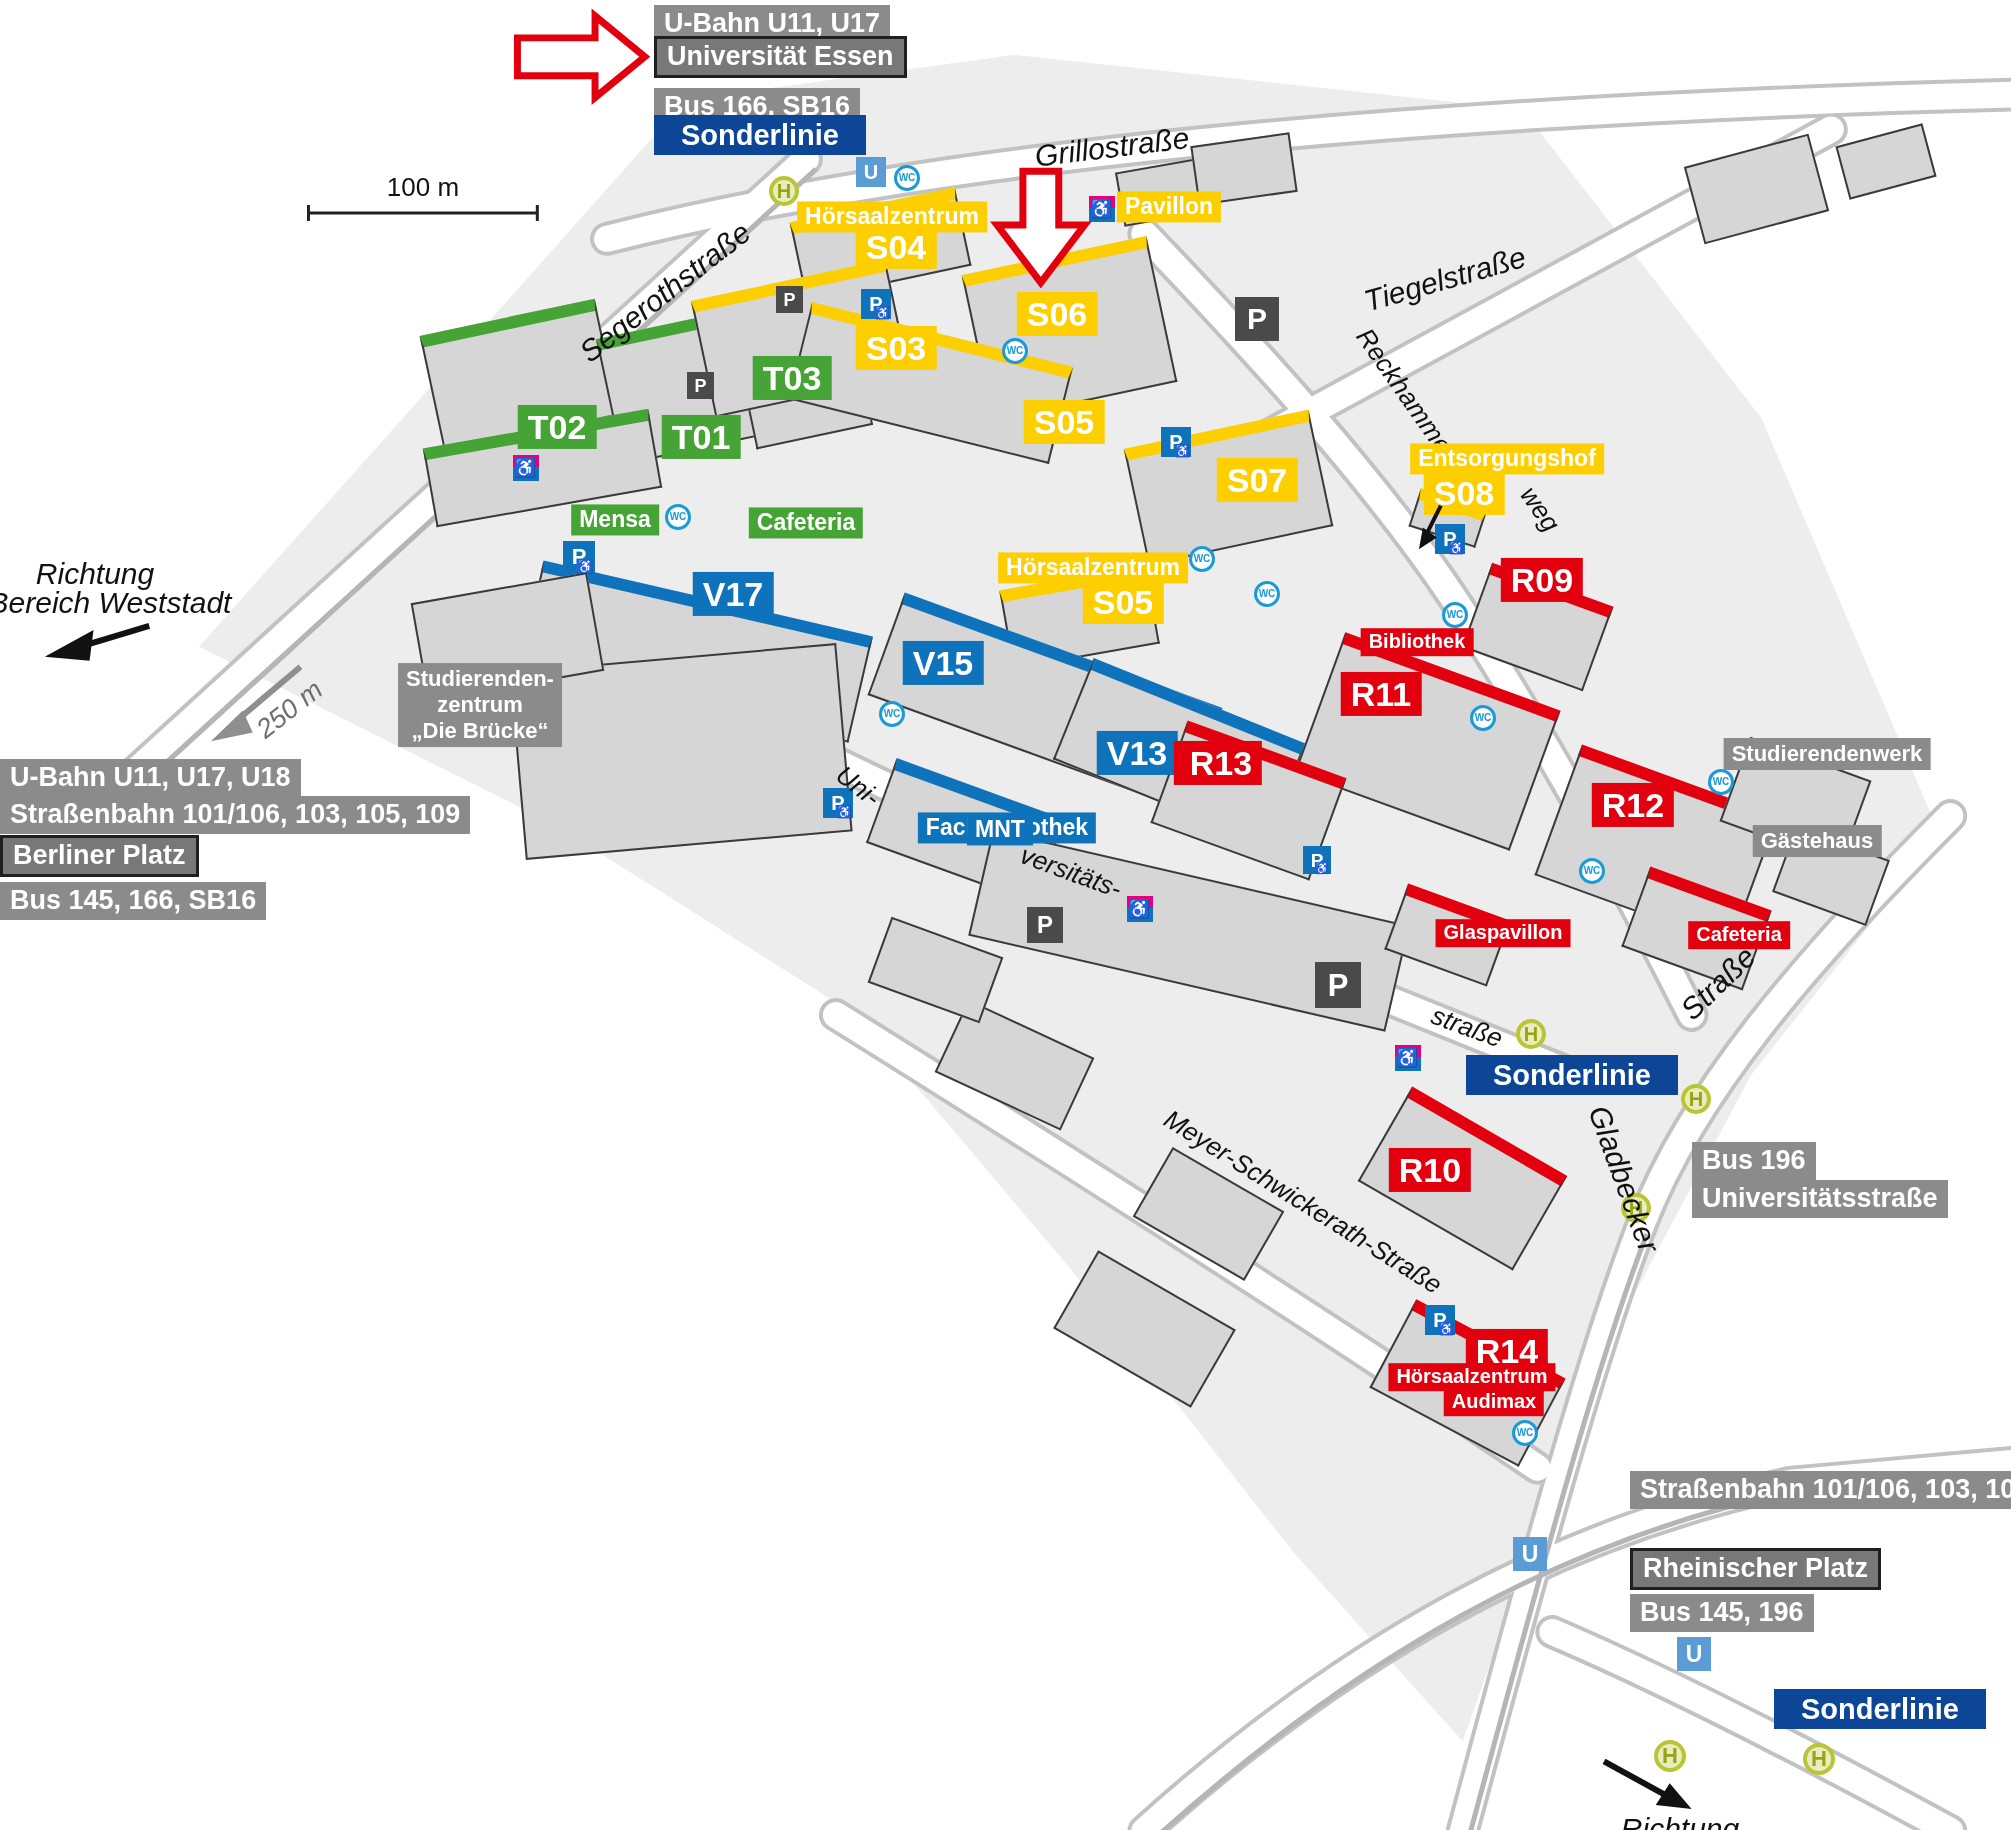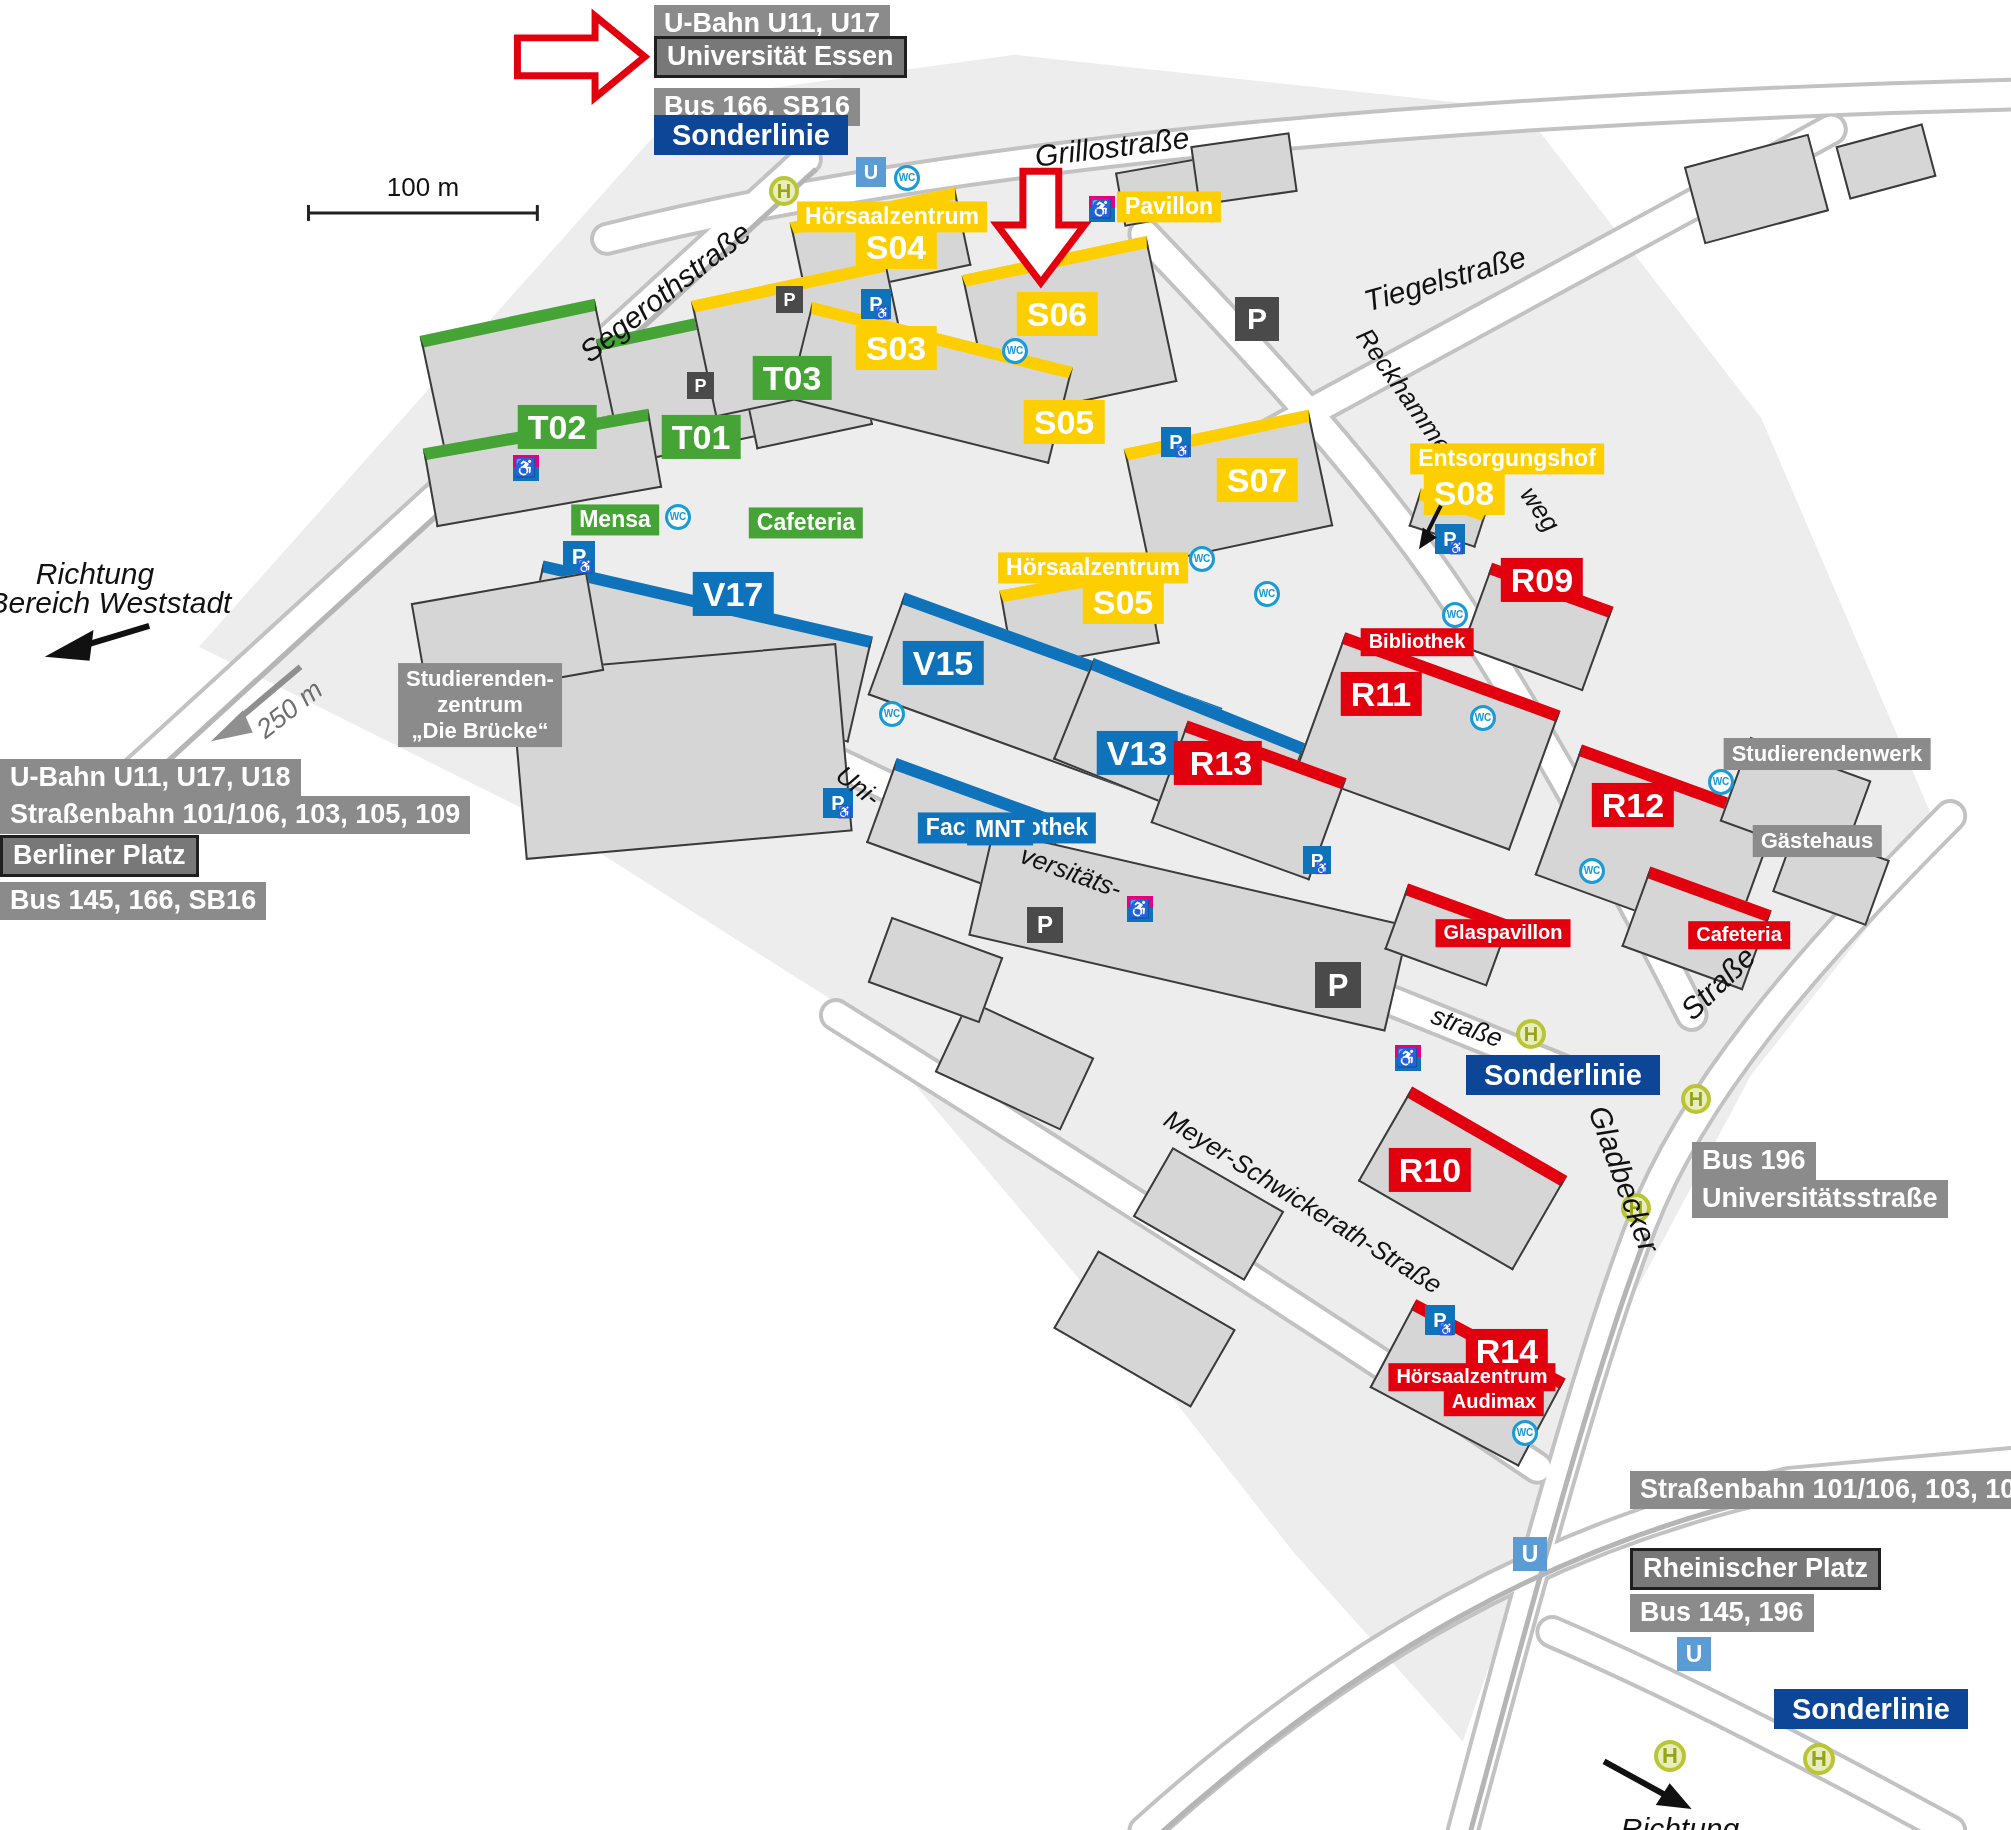--- a/index.html
+++ b/index.html
@@ -22,21 +22,21 @@
   .icon-acc{background:linear-gradient(180deg,#e5007d 0%,#e5007d 45%,#0e73ba 45%,#0e73ba 100%);color:#fff;}
   .lbl{position:absolute;font-weight:bold;color:#fff;white-space:pre-line;line-height:1.18;z-index:30;}
   .y-big{background:#fdcf00;font-size:34px;padding:2px 10px;}
   .y-sm{background:#fdcf00;font-size:23px;padding:2px 8px;}
   .g-big{background:#46a335;font-size:34px;padding:2px 10px;}
   .g-sm{background:#46a335;font-size:23px;padding:2px 8px;}
   .b-big{background:#0e73ba;font-size:34px;padding:2px 10px;}
   .b-sm{background:#0e73ba;font-size:23px;padding:2px 8px;text-align:center;}
   .r-big{background:#e2000f;font-size:34px;padding:2px 10px;}
   .r-sm{background:#e2000f;font-size:20px;padding:2px 8px;}
-  .db{background:#0d4697;font-size:29px;padding:3px 18px;}
+  .db{background:#0d4697;font-size:29px;padding:3px 27px;}
   .gray{background:#8b8b8b;font-size:27px;padding:3px 10px;white-space:nowrap;}
   .gray-b{background:#787878;border:3px solid #1f1f1f;font-size:27px;padding:2px 10px;white-space:nowrap;}
   .gray-sm{background:#8b8b8b;font-size:22px;padding:3px 8px;text-align:center;}
   .street{background:transparent;color:#111;font-weight:normal;font-style:italic;
           font-size:30px;white-space:nowrap;}
   .street-sm{background:transparent;color:#111;font-weight:normal;font-style:italic;
           font-size:26px;white-space:nowrap;}
   .plain{background:transparent;color:#111;font-weight:normal;font-style:italic;
          font-size:30px;white-space:nowrap;text-align:center;}
   .scaletext{background:transparent;color:#111;font-weight:normal;font-size:26px;white-space:nowrap;}

